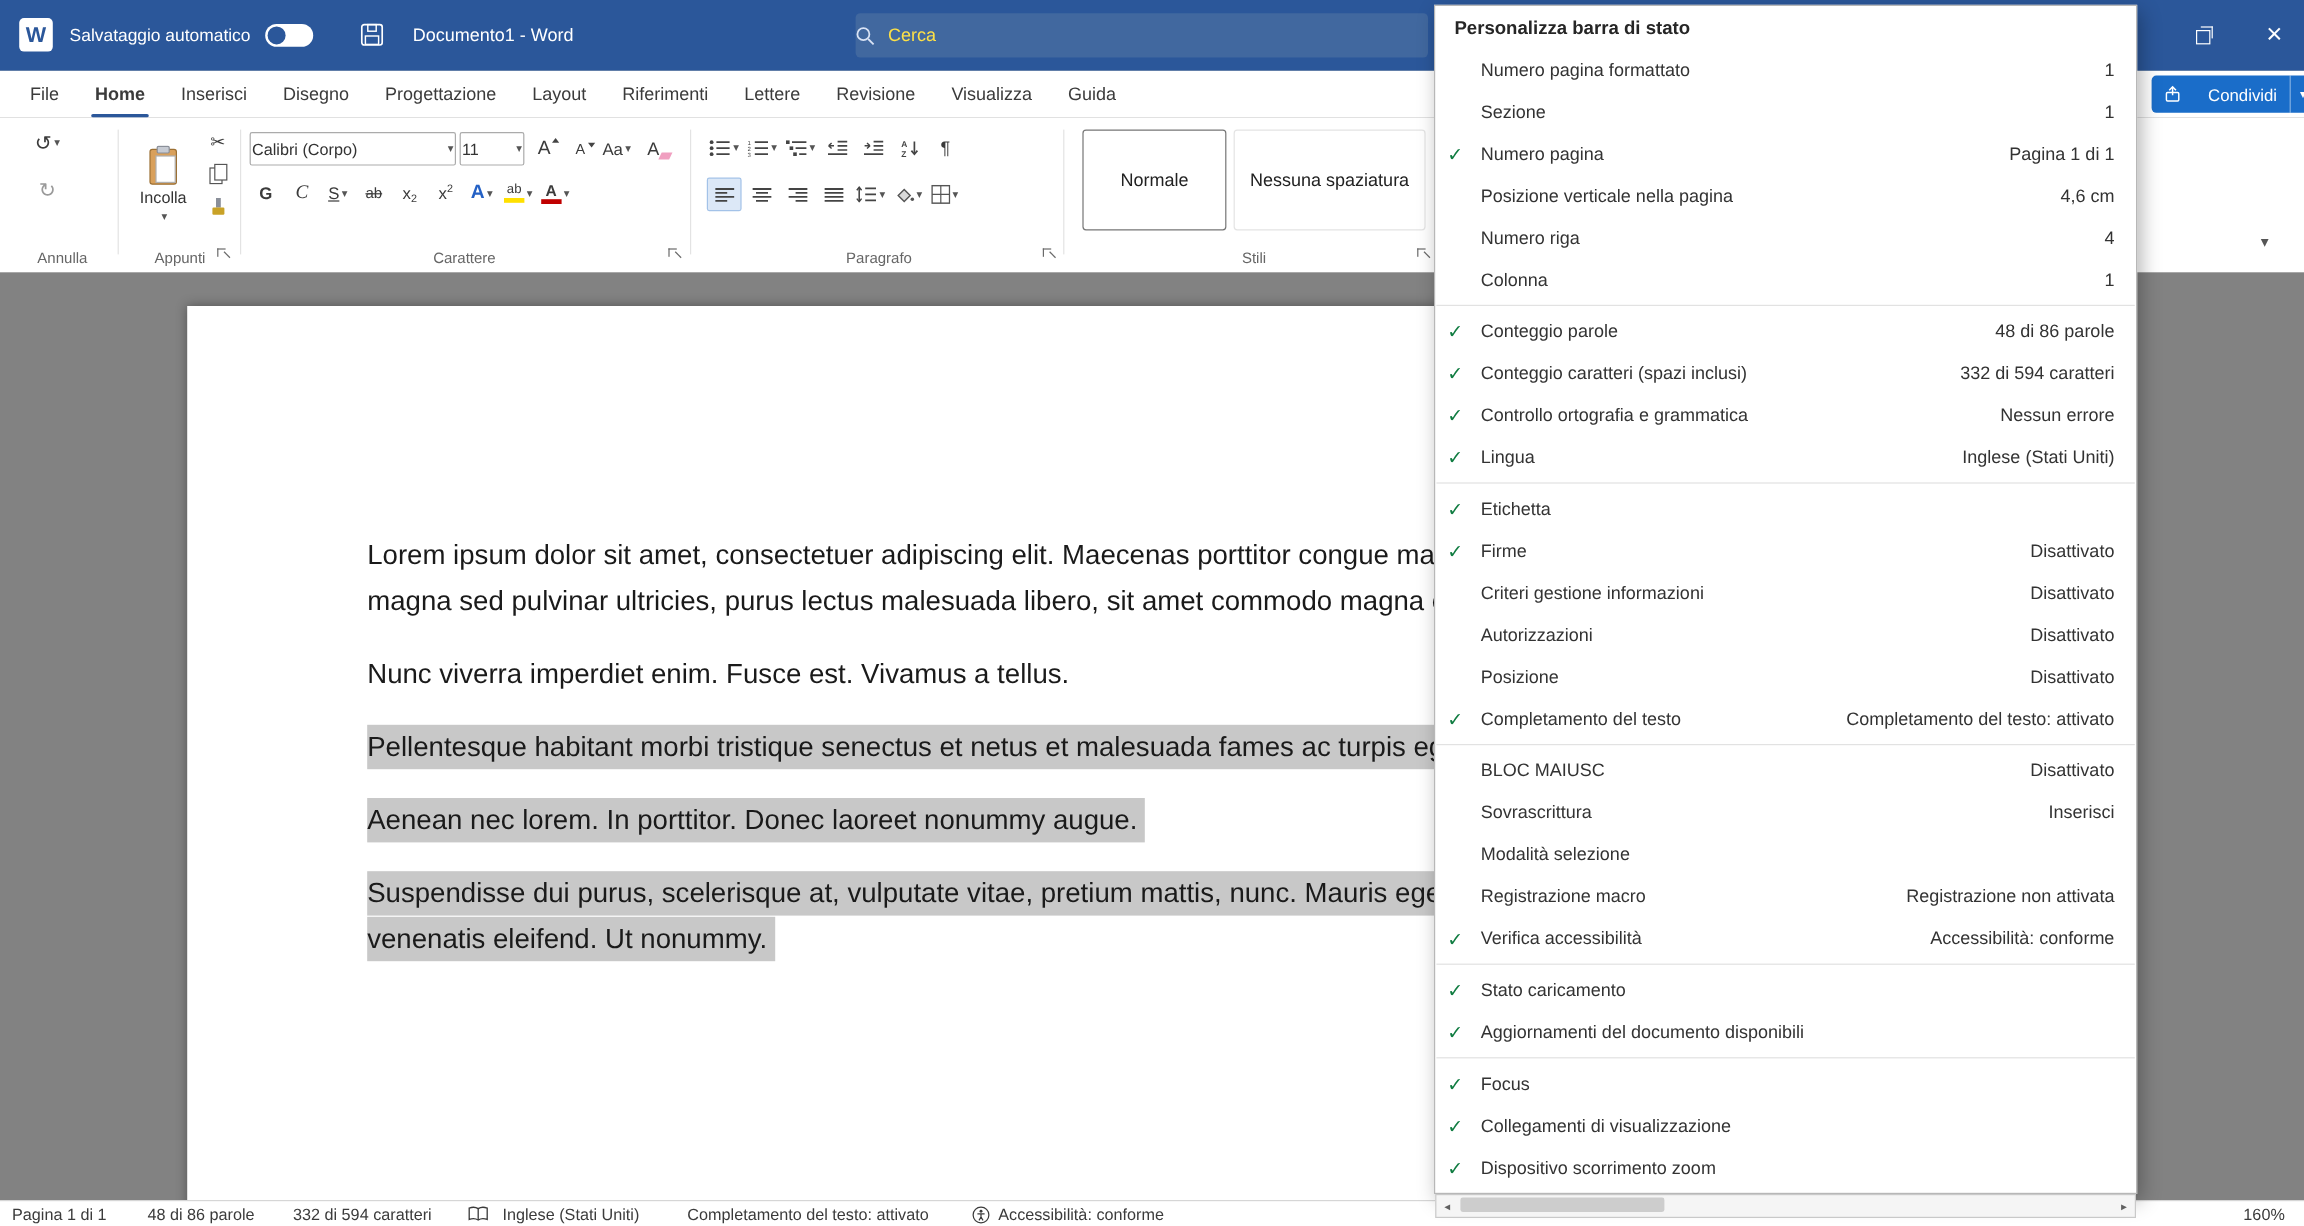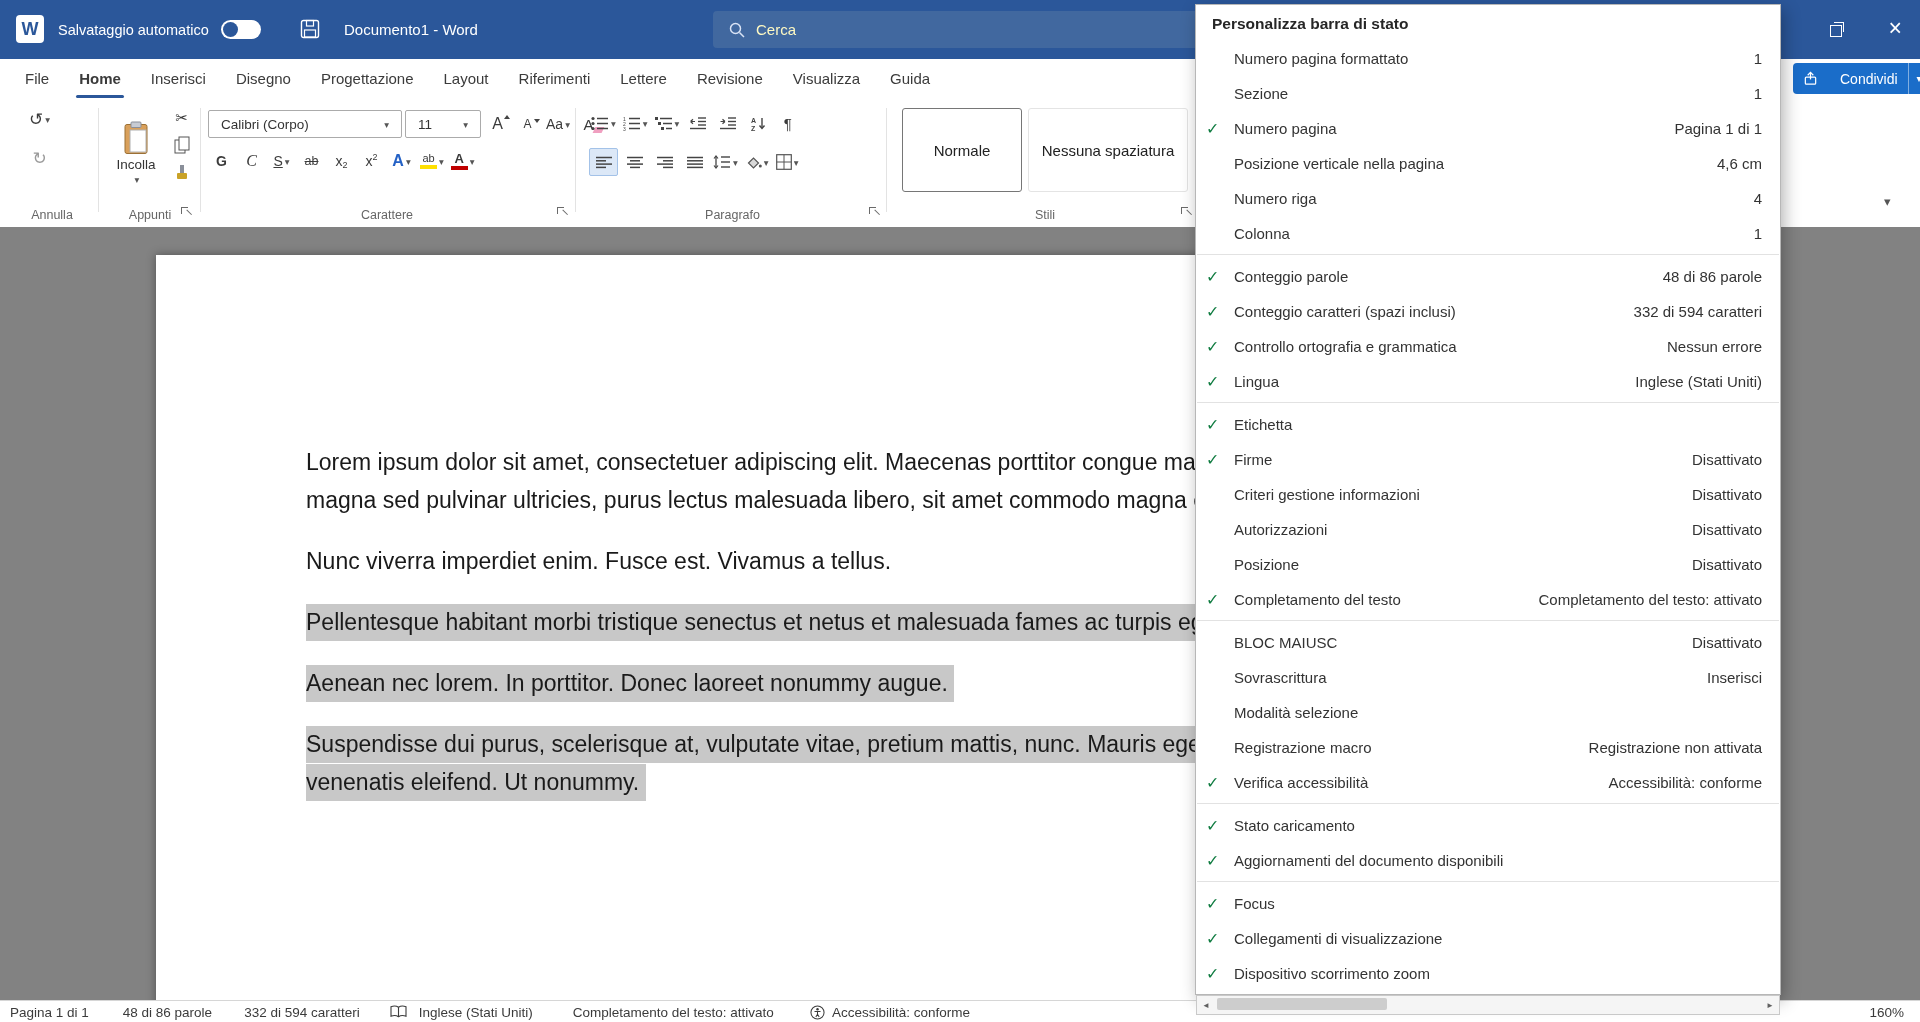--- a/index.html
+++ b/index.html
@@ -9,21 +9,21 @@
   
   .titlebar{position:absolute;left:0;top:0;width:1920px;height:59px;background:#2b579a;color:#fff}
   .word-logo{position:absolute;left:16px;top:15px;width:28px;height:28px;background:#fff;border-radius:4px;
              display:flex;align-items:center;justify-content:center;color:#2b579a;font-weight:bold;font-size:18px}
   .autosave{position:absolute;left:58px;top:0;height:59px;display:flex;align-items:center;gap:12px;font-size:14.5px}
   .toggle{width:40px;height:19px;background:#fff;border-radius:10px;position:relative}
   .toggle .knob{position:absolute;left:2px;top:2px;width:15px;height:15px;border-radius:50%;background:#2b579a}
   .saveicon{position:absolute;left:300px;top:19px;width:20px;height:20px}
   .doctitle{position:absolute;left:344px;top:0;height:59px;display:flex;align-items:center;font-size:15px}
   .searchbox{position:absolute;left:713px;top:11px;width:477px;height:37px;background:#41689f;border-radius:4px;
-             display:flex;align-items:center;padding-left:16px;gap:11px;font-size:15px;color:#fef9c3}
+             display:flex;align-items:center;gap:11px;font-size:15px;color:#fde047}
   .win-restore{position:absolute;right:78px;top:25px;width:10px;height:10px;border:1px solid #fff}
   .win-restore::before{content:"";position:absolute;left:3px;top:-4px;width:9px;height:9px;
              border-top:1px solid #fff;border-right:1px solid #fff}
   .win-close{position:absolute;right:18px;top:13px;font-size:23px;line-height:30px;color:#fff}
 
   
   .tabsrow{position:absolute;left:0;top:59px;width:1920px;height:39px;background:#fff;display:flex;
            align-items:stretch;padding-left:10px}
   .rtab{padding:12px 15px;display:flex;align-items:center;font-size:15px;color:#3b3b3b;position:relative}
   .rtab.active{font-weight:bold}
@@ -42,21 +42,21 @@
   .launcher::before{content:"";position:absolute;left:0;top:0;width:6px;height:6px;
                     border-left:1.3px solid #6a6a6a;border-top:1.3px solid #6a6a6a}
   .launcher::after{content:"";position:absolute;right:0;bottom:2px;width:7px;height:1.4px;background:#6a6a6a;
                    transform:rotate(45deg);transform-origin:right bottom}
   .frow{position:absolute;display:flex;align-items:center;gap:3px}
   .fbtn{height:26px;min-width:23px;display:flex;align-items:center;justify-content:center;
         color:#3b3b3b;font-size:14px;position:relative;background:none;border:none;padding:0 2px}
   .fbtn.activebtn{background:#dce8f7;border:1px solid #a3c2e8;border-radius:2px}
   .dd{font-size:9.5px;color:#555;margin-left:2px}
   .combo{height:26px;border:1px solid #ababab;background:#fff;display:flex;align-items:center;
-         justify-content:space-between;padding:0 12px;font-size:13.5px;color:#333;border-radius:2px;white-space:nowrap;overflow:hidden}
+         justify-content:space-between;padding:0 1px;font-size:13.5px;color:#333;border-radius:2px;white-space:nowrap;overflow:hidden}
   .undo-stack{position:absolute;left:14px;top:8px;display:flex;flex-direction:column;gap:13px}
   .undo-stack .fbtn{font-size:17px}
   .paste-btn{position:absolute;left:4px;top:8px;width:56px;height:94px;display:flex;flex-direction:column;
              align-items:center;justify-content:center;gap:2px;font-size:13.5px;color:#333}
   .clip-col{position:absolute;left:64px;top:10px;display:flex;flex-direction:column;gap:7px}
   .caret-up{width:0;height:0;border-left:3px solid transparent;border-right:3px solid transparent;
             border-bottom:4px solid #444;position:absolute;right:1px;top:4px}
   .caret-dn{width:0;height:0;border-left:3px solid transparent;border-right:3px solid transparent;
             border-top:4px solid #444;position:absolute;right:1px;top:8px}
   .colorbar{display:block;width:17px;height:4px;margin-top:1px}

